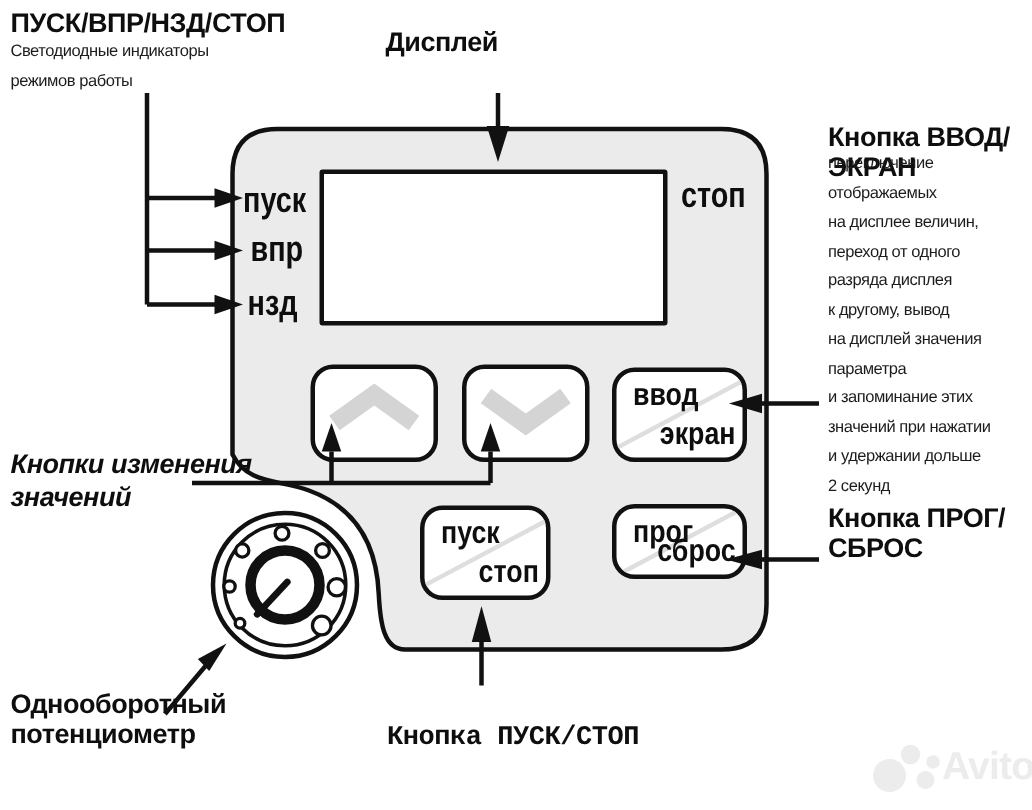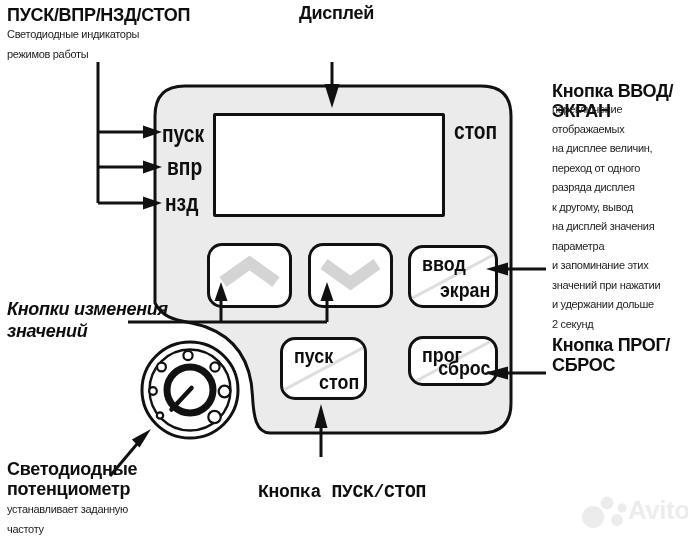--- a/index.html
+++ b/index.html
@@ -104,21 +104,21 @@
   <div class="btn" style="left:408px;top:336px;width:90px;height:50px;">
     <div class="divider"></div>
     <span class="lbl lbl-top">прог</span>
     <span class="lbl lbl-bot">сброс</span>
   </div>
 
   <div class="ann-title" style="left:7px;top:5px;">ПУСК/ВПР/НЗД/СТОП</div>
   <div class="ann-body" style="left:7px;top:25px;">Светодиодные индикаторы
 режимов работы</div>
 
-  <div class="ann-title" style="left:257px;top:3px;margin-left:42px;">Дисплей</div>
+  <div class="ann-title" style="left:257px;top:18px;">Дисплей</div>
 
   <div class="ann-title" style="left:552px;top:81px;">Кнопка ВВОД/ЭКРАН</div>
   <div class="ann-body" style="left:552px;top:100px;">переключение
 отображаемых
 на дисплее величин,
 переход от одного
 разряда дисплея
 к другому, вывод
 на дисплей значения
 параметра
@@ -127,24 +127,22 @@
 и удержании дольше
 2 секунд</div>
 
   <div class="ann-title" style="left:552px;top:335px;">Кнопка ПРОГ/СБРОС</div>
 
   <div class="ann-title" style="left:7px;top:298px;line-height:22px;font-style:italic;">Кнопки изменения
 значений</div>
 
   <div class="ann-title" style="left:258px;top:482px;font-family:Liberation Mono, monospace;">Кнопка ПУСК/СТОП</div>
 
-  <div class="ann-title" style="left:7px;top:459px;">Светодиодные
+  <div class="ann-title" style="left:7px;top:459px;">Однооборотный
 потенциометр</div>
-  <div class="ann-body" style="left:7px;top:500px;">устанавливает заданную
-частоту</div>
 
   <svg class="overlay" width="688" height="540" viewBox="0 0 688 540">
     <g stroke="#111" stroke-width="3" fill="none">
       <path d="M98,62 V203 M98,132 H144 M98,167 H144 M98,203 H144"></path>
       <path d="M332,62 V85"></path>
       <path d="M128,322 H327 M221,322 V301 M327,322 V301"></path>
       <path d="M321,457 V427"></path>
       <path d="M546,269 H508"></path>
       <path d="M546,373 H508"></path>
       <path d="M110,476 L137,444"></path>

